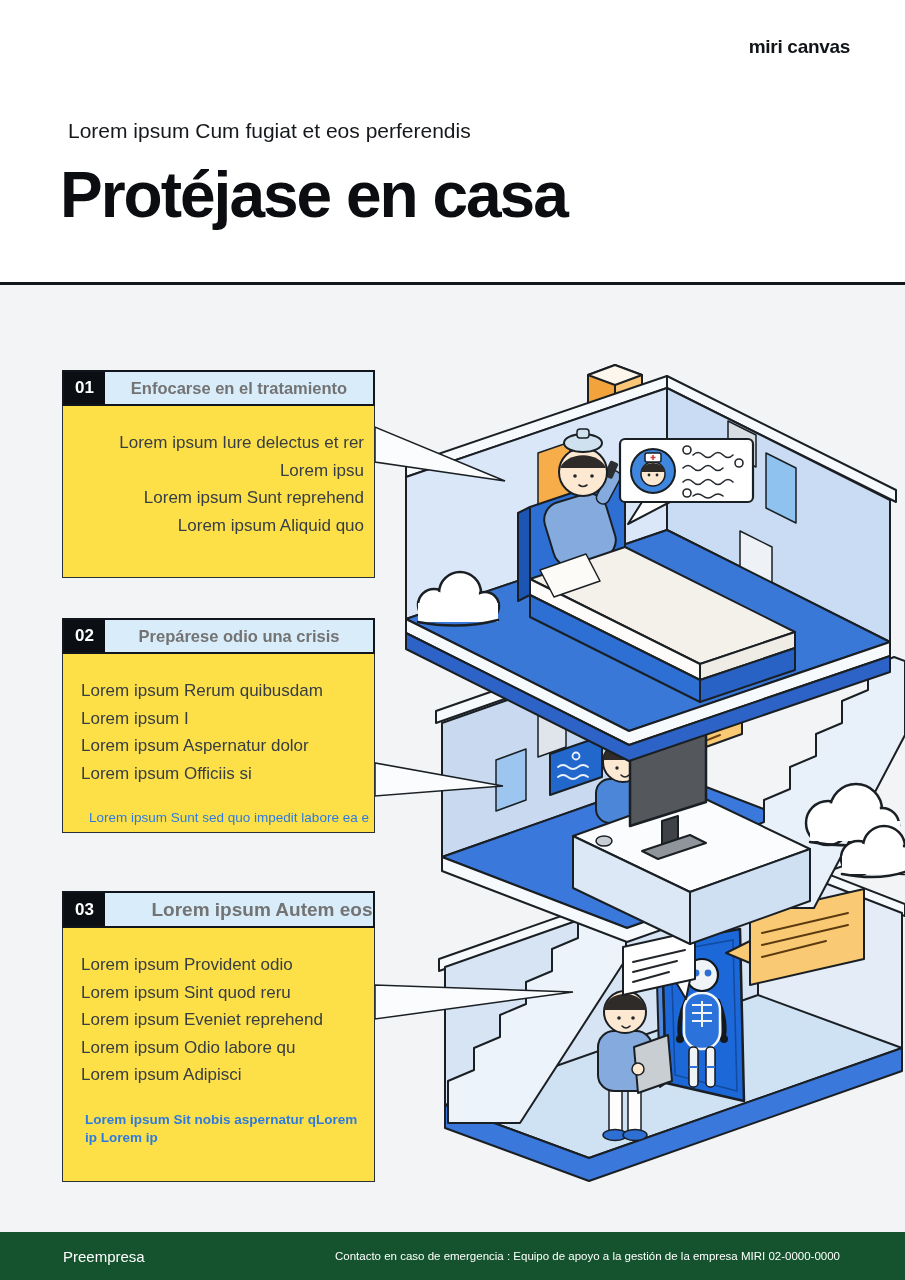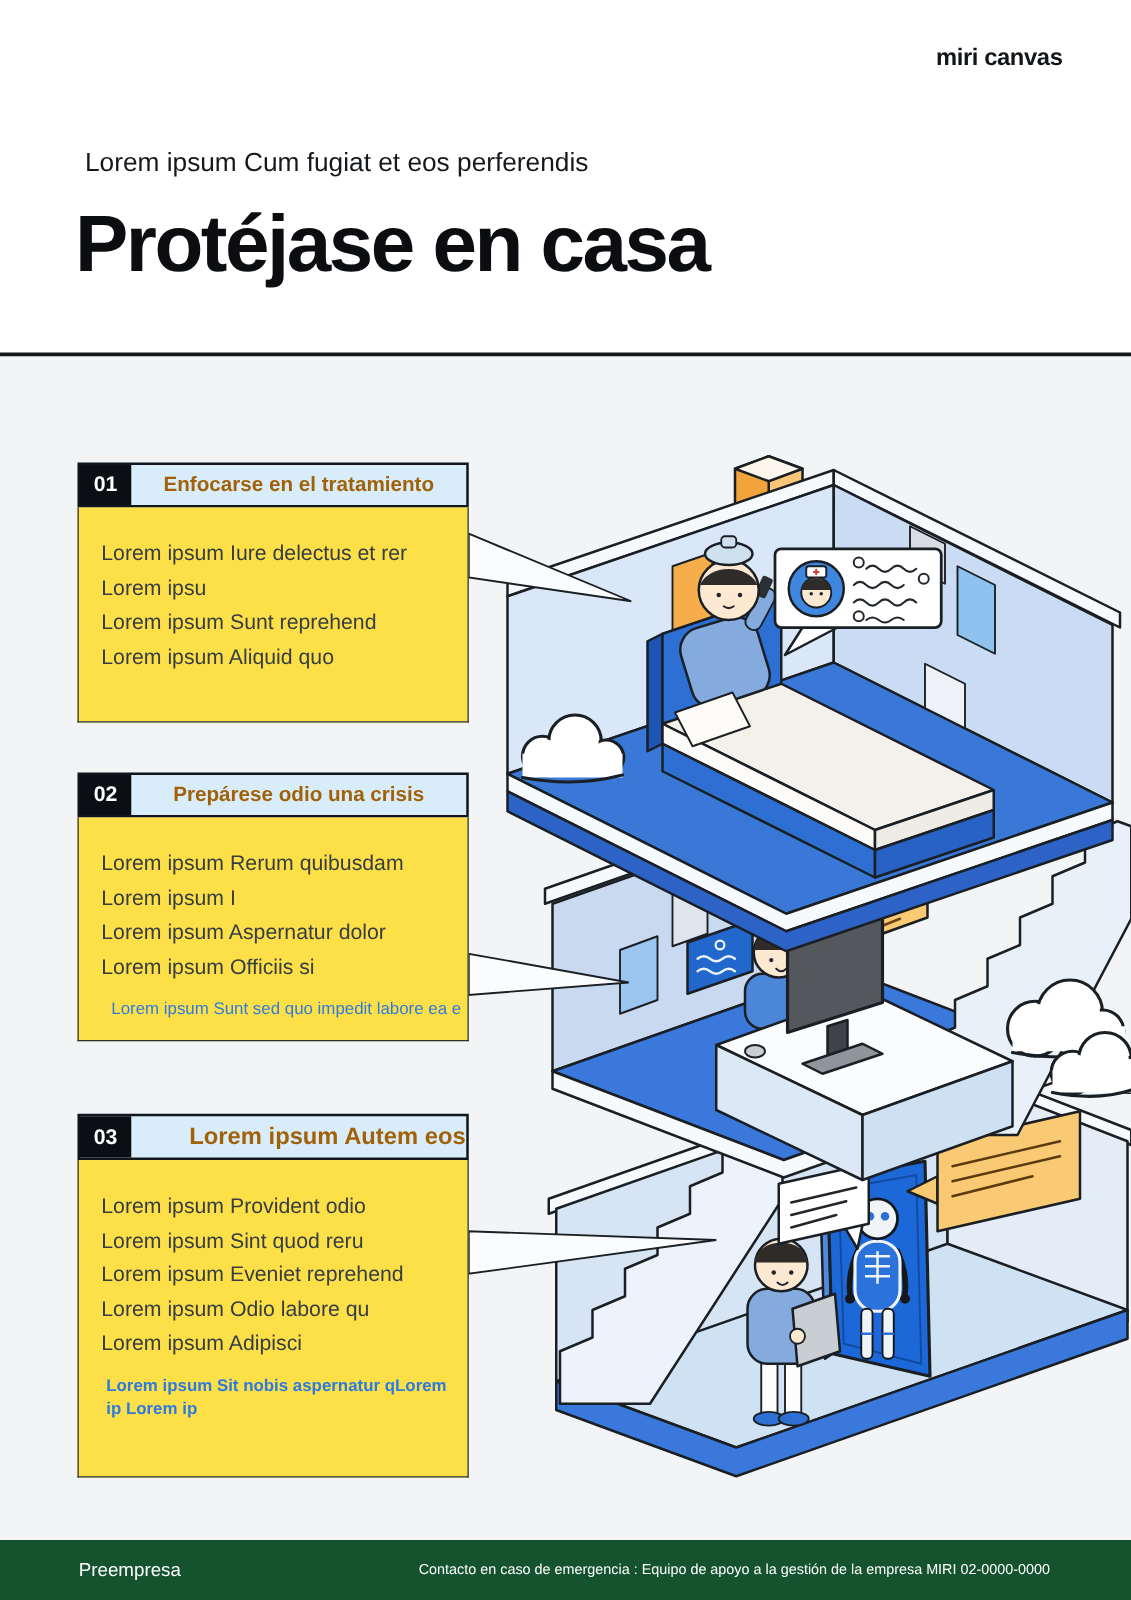--- a/index.html
+++ b/index.html
@@ -12,25 +12,25 @@
   .logo { position:absolute; top:36px; right:55px; font-size:19px; font-weight:bold; letter-spacing:-0.3px; color:#111418; z-index:2; }
   .eyebrow { position:absolute; left:68px; top:119px; font-size:21px; color:#15181c; z-index:2; }
   .page-title { position:absolute; left:60px; top:158px; font-size:64px; font-weight:bold; letter-spacing:-2px; color:#0b0d10; z-index:2; }
 
   .house-svg { position:absolute; left:390px; top:355px; width:515px; height:830px; z-index:2; }
   .callout-svg { position:absolute; left:0; top:0; width:905px; height:1280px; z-index:3; pointer-events:none; }
 
   .sec { position:absolute; left:62px; width:313px; z-index:4; }
   .sec-header { display:flex; height:36px; border:2px solid #10161c; background:#d9ecf9; }
   .sec-num { width:41px; background:#0b0f14; color:#ffffff; display:flex; align-items:center; justify-content:center; font-weight:bold; font-size:17px; }
-  .sec-title { flex:1; display:flex; align-items:center; justify-content:center; font-weight:bold; font-size:16.5px; color:#a16207; }
+  .sec-title { flex:1; display:flex; align-items:center; justify-content:center; font-weight:bold; font-size:16.5px; color:#737373; }
   .sec-body { background:#fde047; border:1.5px solid #2a3037; border-top:none; padding:23px 10px 0 18px; }
   .sec-line { font-size:17px; color:#363d45; line-height:27.5px; }
-  .sec-note { font-size:13.5px; color:#2d7be0; line-height:18px; margin-top:11px; padding-left:8px; width:292px; }
-  #sec1 { top:370px; } #sec1 .sec-body { height:172px; }
+  .sec-note { font-size:13.5px; color:#2d7be0; line-height:18px; margin-top:22px; padding-left:8px; width:292px; }
+  #sec1 { top:370px;text-align:right; } #sec1 .sec-body { height:172px; }
   #sec2 { top:618px; } #sec2 .sec-body { height:179px; }
   #sec3 { top:891px; } #sec3 .sec-header { height:37px;gap:46px; } #sec3 .sec-title { font-size:19px; } #sec3 .sec-body { height:254px; } #sec3 .sec-note { padding-left:4px;font-weight:bold; }
 
   .footer { position:absolute; left:0; top:1232px; width:905px; height:48px; background:#14532d; color:#ffffff; z-index:5; display:flex; align-items:center; }
   .footer-company { position:absolute; left:63px; font-size:15px; }
   .footer-contact { position:absolute; right:65px; font-size:11.5px; }
 
   svg { display:block; }
   .ln { stroke:#1a1f24; stroke-width:2; stroke-linejoin:round; stroke-linecap:round; }
   .ln25 { stroke:#1a1f24; stroke-width:2.5; stroke-linejoin:round; stroke-linecap:round; }

